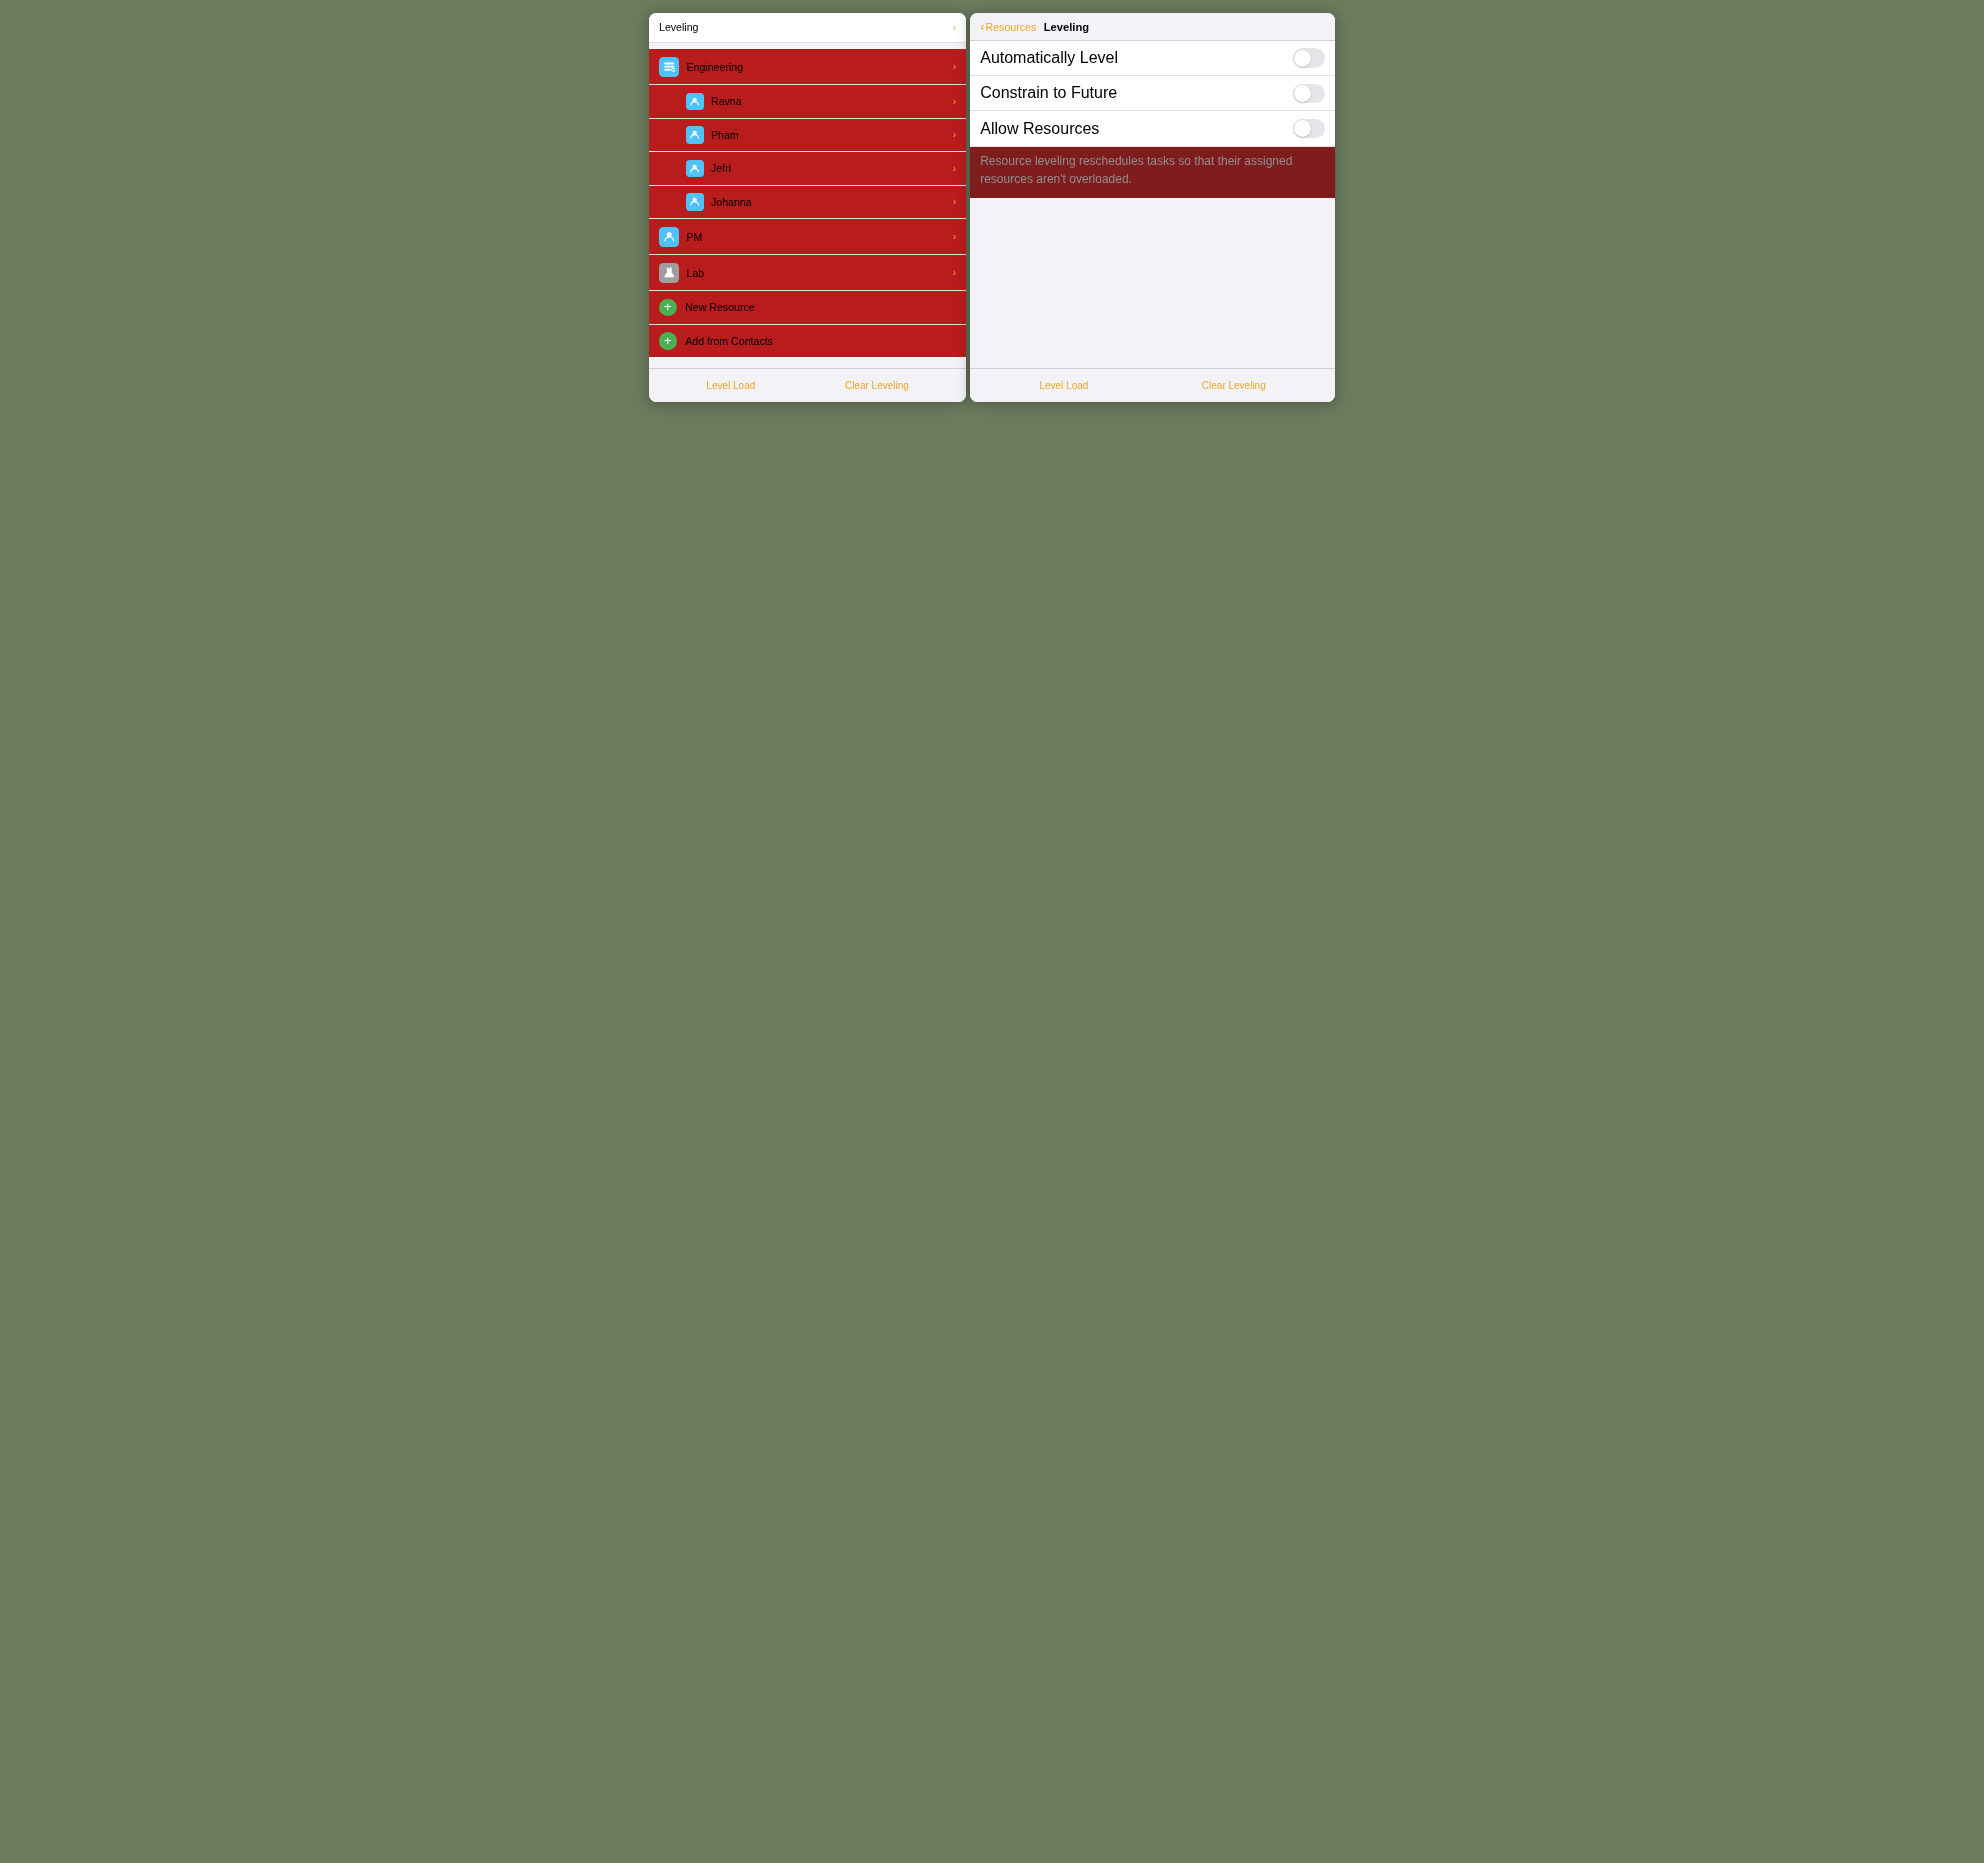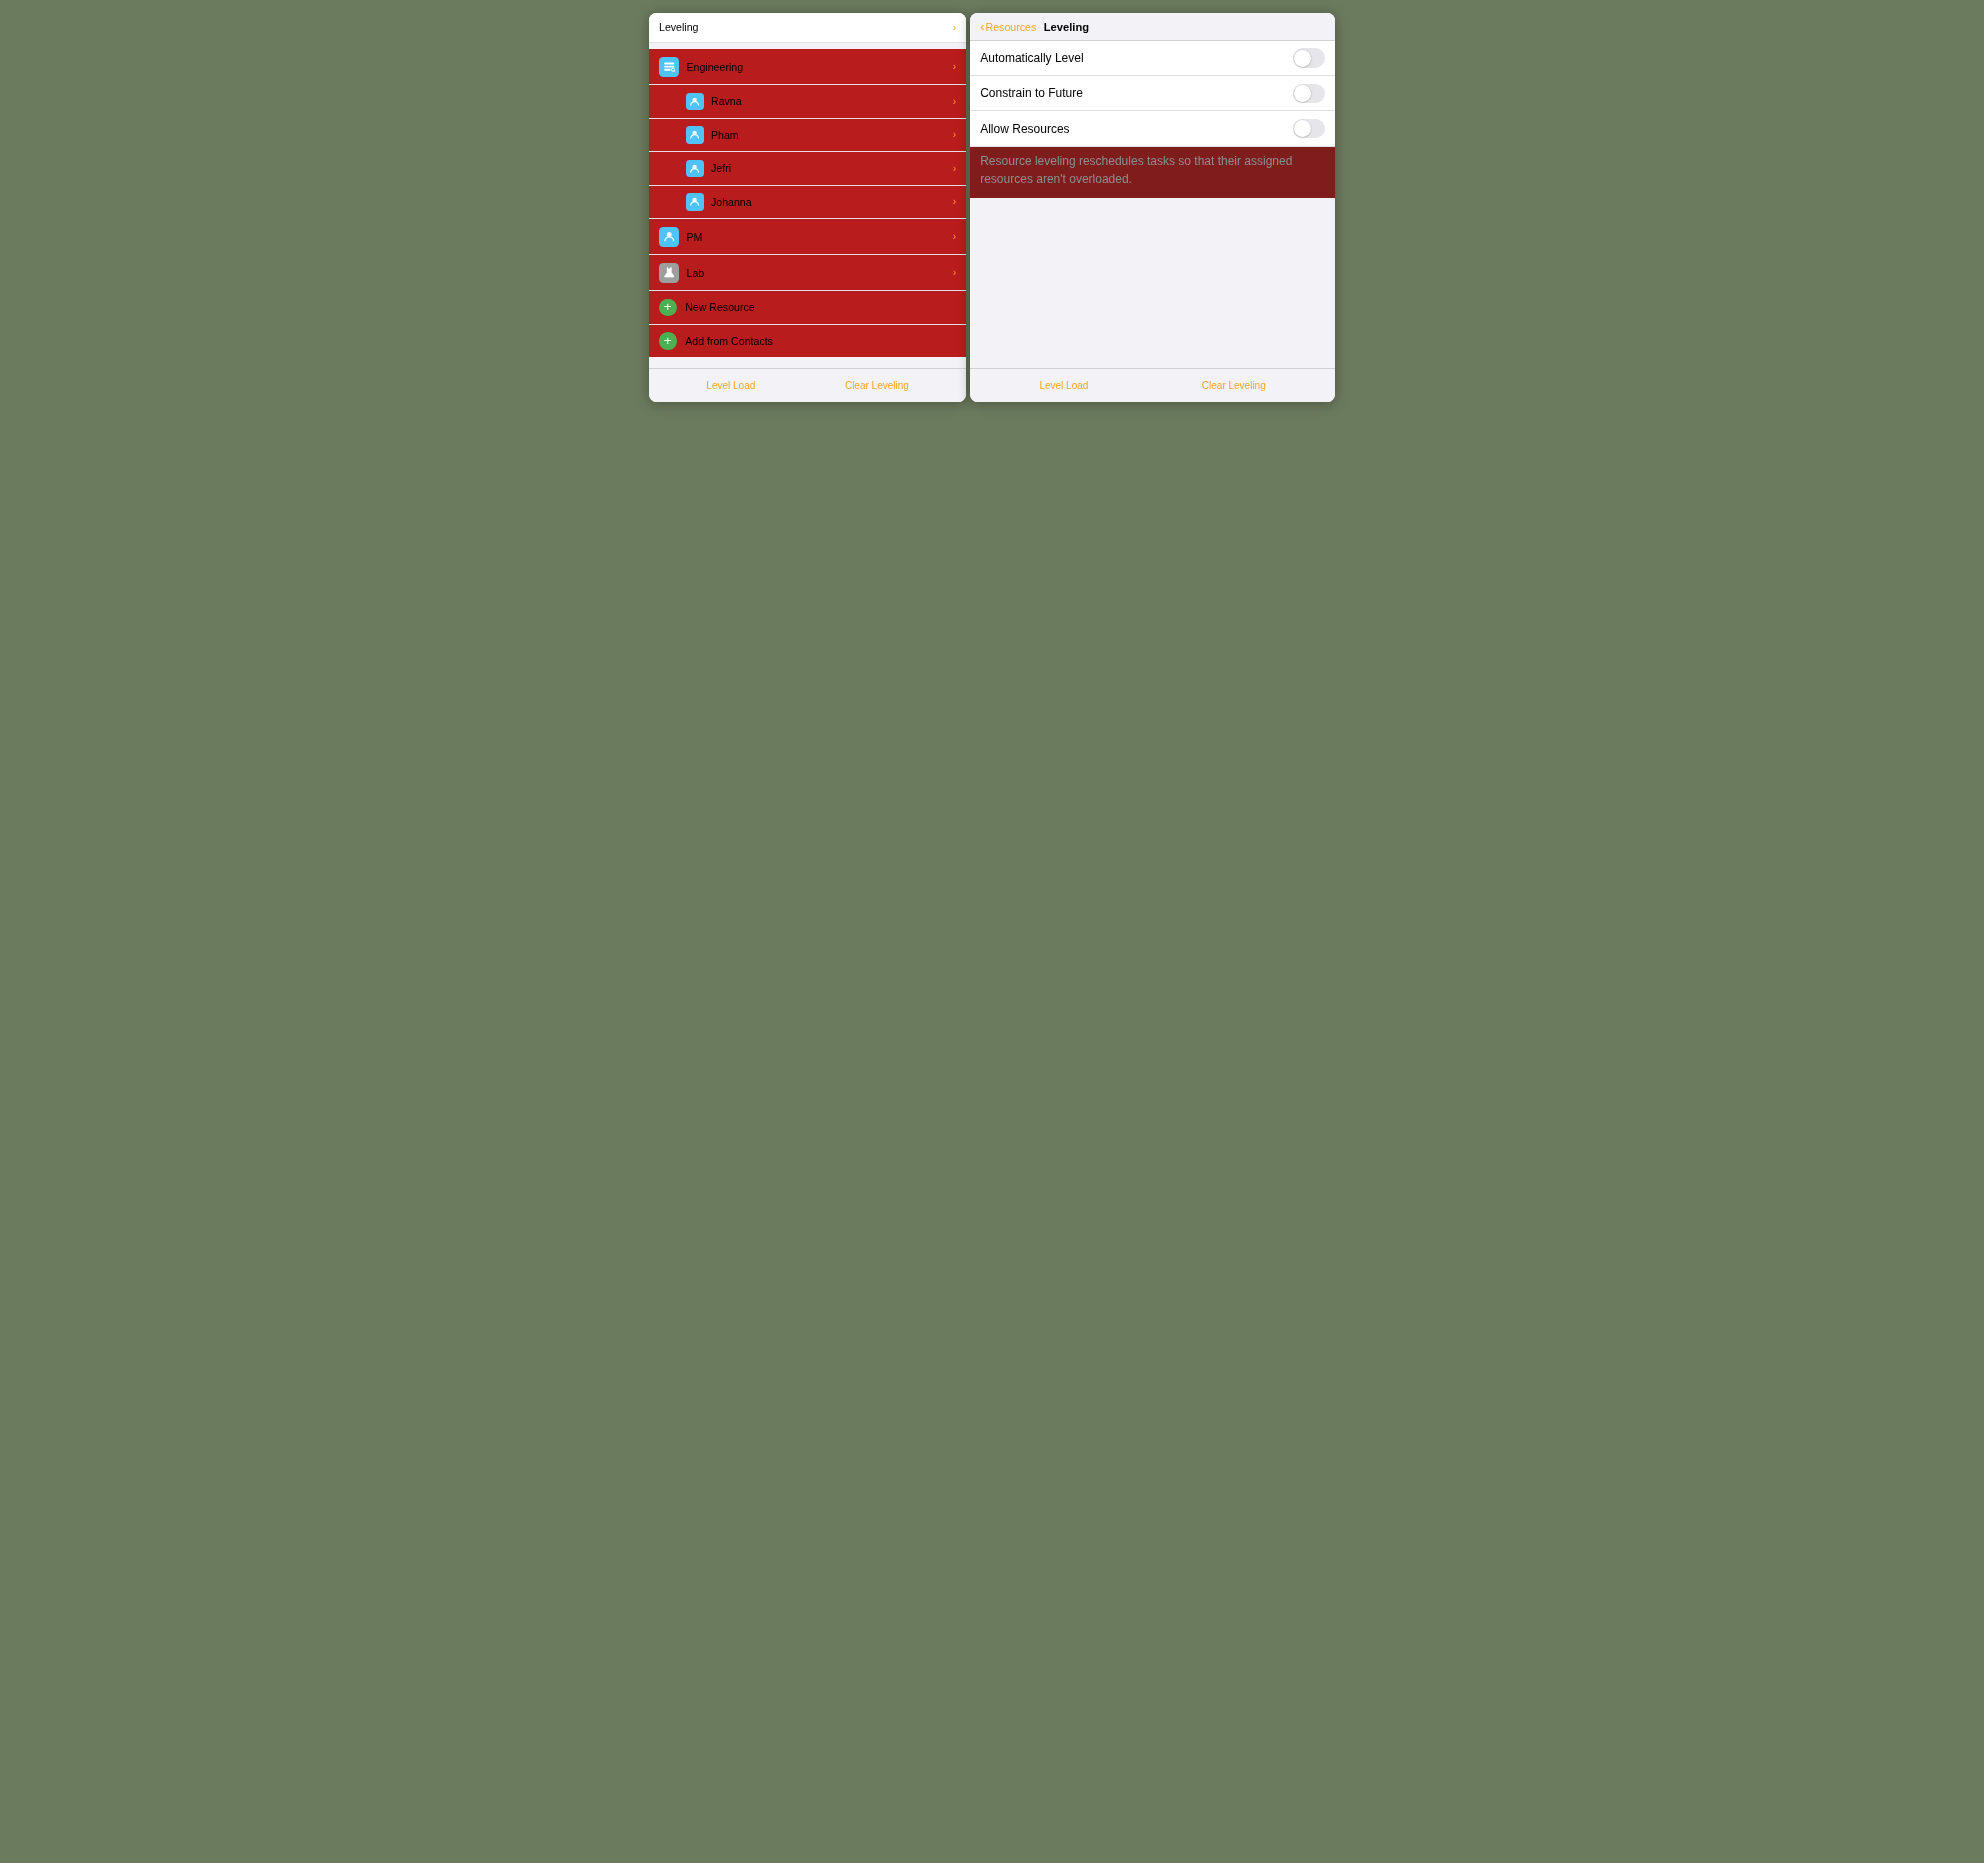--- a/index.html
+++ b/index.html
@@ -155,21 +155,21 @@
     .toggle-row {
       background: #fff;
       display: flex;
       align-items: center;
       padding: 7.5px 10px;
       border-bottom: 0.6px solid #e0e0e5;
       min-height: 32px;
     }
     .toggle-label {
       flex: 1;
-      font-size: 12px;
+      font-size: 16px;
       color: #000;
     }
     .toggle-switch {
       width: 32px;
       height: 19.3px;
       border-radius: 10px;
       background: #e5e5ea;
       position: relative;
       cursor: pointer;
       flex-shrink: 0;

